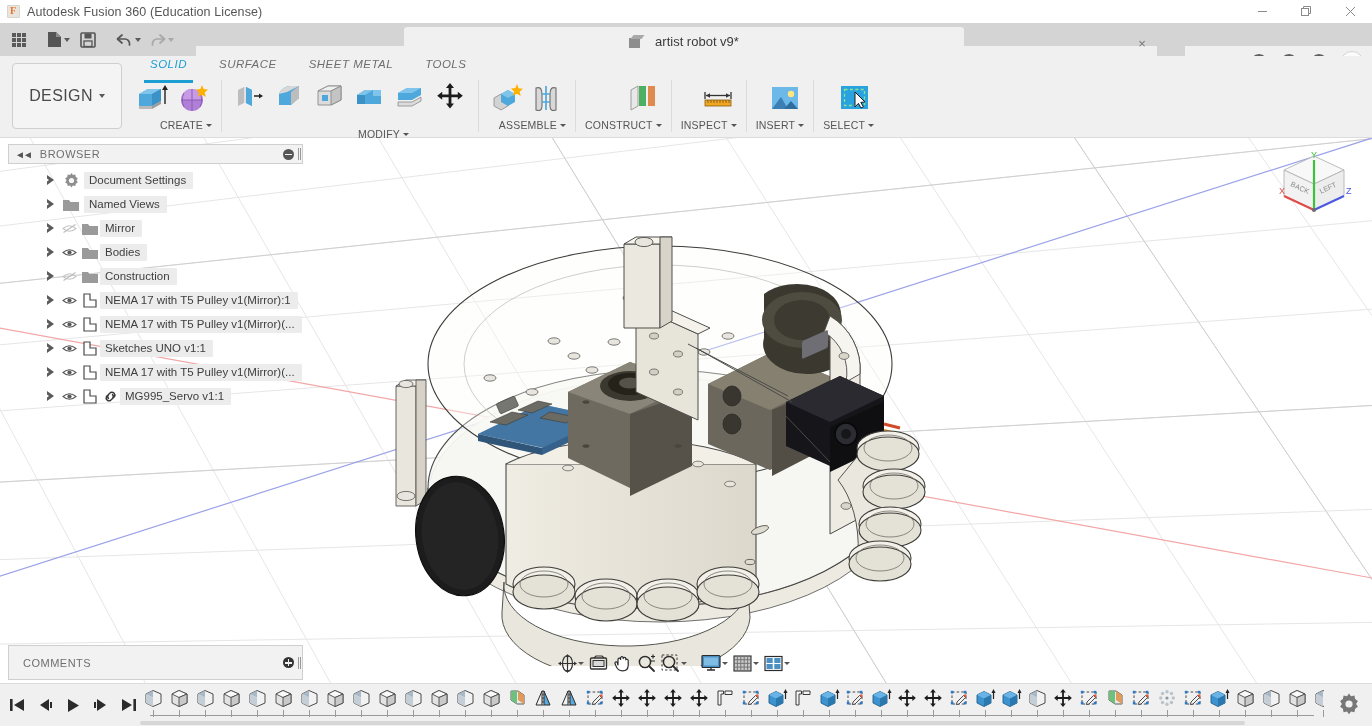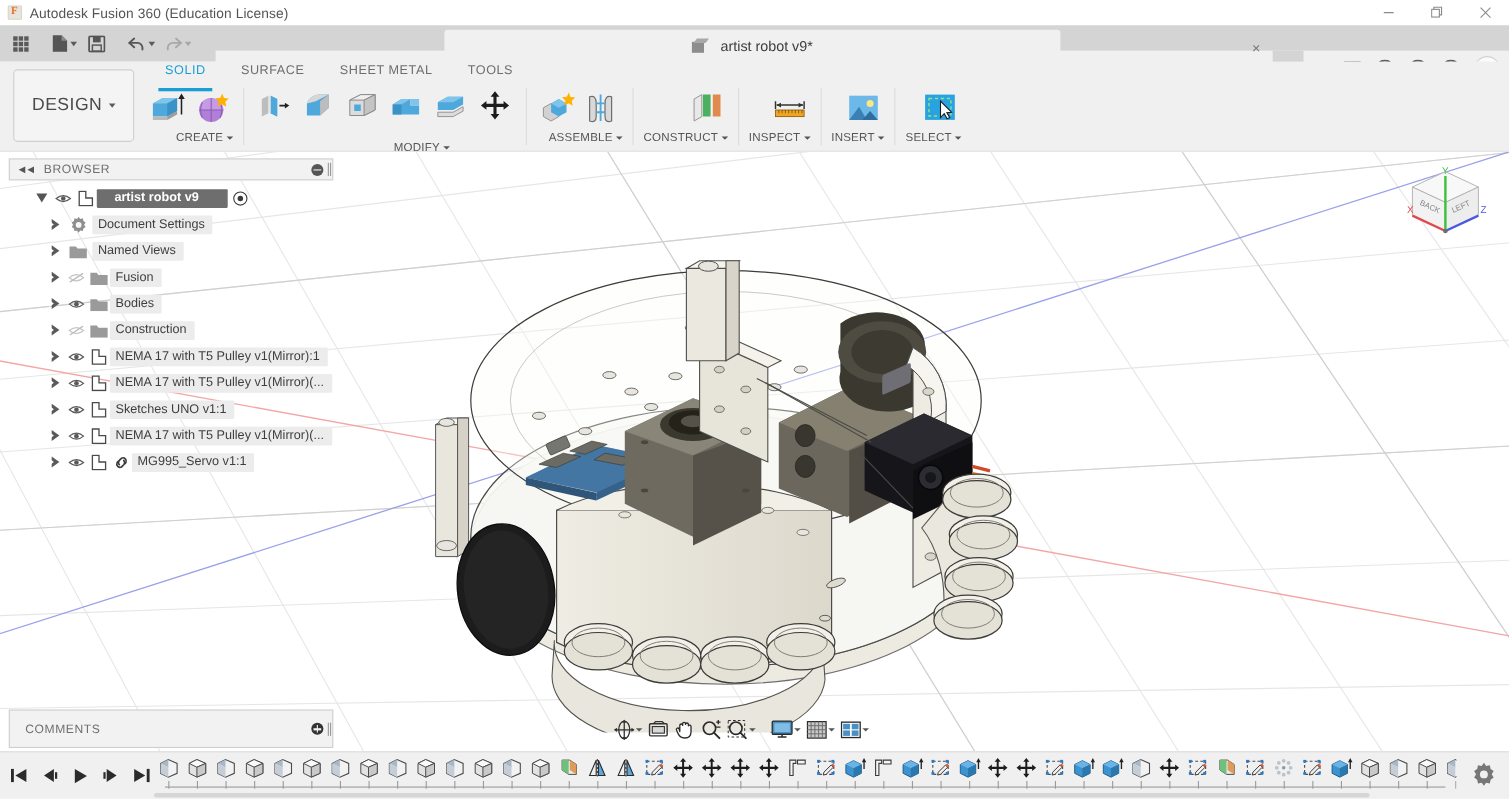--- a/index.html
+++ b/index.html
@@ -86,21 +86,21 @@
 
   
   #ribbon { position:absolute; left:0; top:56px; width:1372px; height:82px; background:#f0f0f0;
     border-bottom:1px solid #dcdcdc; }
   #designbtn {
     position:absolute; left:12px; top:7px; width:110px; height:66px;
     border:1px solid #cfcfcf; border-radius:4px; background:#f4f4f4;
     display:flex; align-items:center; justify-content:center; gap:4px;
   }
   #designbtn span{ font-size:16px; color:#4a4a4a; letter-spacing:.4px; }
-  #tabrow { position:absolute; left:134px; top:2px; height:20px; display:flex; gap:0; }
+  #tabrow { position:absolute; left:134px; top:2px; height:20px; display:flex; gap:0;font-style:italic; }
   .rtab { height:20px; padding:0 16px; font-size:11.5px; color:#6e6e6e; letter-spacing:.5px; position:relative;
           display:flex; align-items:flex-start; }
   .rtab.active { color:#1a9ed4; }
   .rtab.active::after{ content:""; position:absolute; left:10px; right:10px; bottom:-5px; height:3px; background:#1a9ed4; }
 
   #panelrow { position:absolute; left:130px; top:22px; height:56px; display:flex; align-items:flex-start; }
   .rpanel { display:flex; flex-direction:column; align-items:flex-end; height:56px; padding:0 4px; position:relative; }
   .rpanel .icons { display:flex; gap:2px; height:40px; align-items:center; }
   .rpanel .plabel { font-size:10.5px; color:#555; letter-spacing:.2px; display:flex; align-items:center; gap:3px; height:14px;}
   .rpsep { width:1px; align-self:stretch; margin:2px 5px; background:#dcdcdc; }
@@ -742,38 +742,20 @@
         <span class="collapse">◄◄</span>
         <span class="hd-title">BROWSER</span>
         <span class="hd-right">
           <span class="circ-minus"></span>
           <span class="grip"></span>
         </span>
       </div>
 
       <div id="browser-tree">
 
-        <div class="trow root" style="padding-left:22px;">
-          <span class="arrow">
-            <span style="width:0;height:0;border-left:5px solid transparent;border-right:5px solid transparent;border-top:8px solid #555;display:block;"></span>
-          </span>
-          <span class="eye">
-            <svg width="15" height="11" viewBox="0 0 15 11">
-                <path d="M1 5.5 Q7.5 0 14 5.5 Q7.5 11 1 5.5 Z" fill="none" stroke="#5a5a5a" stroke-width="1.1"></path>
-                <circle cx="7.5" cy="5.5" r="2.1" fill="#5a5a5a"></circle>
-              </svg>
-          </span>
-          <span class="ficon">
-            <svg width="16" height="15" viewBox="0 0 16 15">
-                <path d="M2 1 h6 v6 h6 v7 h-12 z" fill="#fff" stroke="#4a4a4a" stroke-width="1.2"></path>
-              </svg>
-          </span>
-          <span class="tlabel">artist robot v9</span>
-          <span class="radio-dot"></span>
-        </div>
 
         <div class="trow" style="padding-left:34px;">
           <span class="arrow">
               <span class="arrow-hollow"></span>
             </span>
           <span class="ficon" style="width:26px;">
             <svg width="15" height="15" viewBox="0 0 15 15">
                 <path d="M7.5 0 l1.4 2 2.4-.5 .5 2.4 2 1.4 -1.3 2 1.3 2 -2 1.4 -.5 2.4 -2.4-.5 -1.4 2 -1.4-2 -2.4 .5 -.5-2.4 -2-1.4 1.3-2 -1.3-2 2-1.4 .5-2.4 2.4 .5z" fill="#8e8e8e"></path>
                 <circle cx="7.5" cy="7.5" r="2.6" fill="#f6f6f6"></circle>
               </svg>
@@ -801,21 +783,21 @@
             <svg width="15" height="11" viewBox="0 0 15 11">
                 <path d="M1 5.5 Q7.5 0 14 5.5 Q7.5 11 1 5.5 Z" fill="none" stroke="#c6c6c6" stroke-width="1.1"></path>
                 <line x1="1.5" y1="9.5" x2="13.5" y2="1.5" stroke="#bdbdbd" stroke-width="1.2"></line>
               </svg>
           </span>
           <span class="ficon">
             <svg width="16" height="13" viewBox="0 0 16 13">
                 <path d="M0 2 h6 l1.5 2 h8.5 v9 h-16 z" fill="#9a9a9a"></path>
               </svg>
           </span>
-          <span class="tlabel">Fusion</span>
+          <span class="tlabel">Mirror</span>
         </div>
 
         <div class="trow" style="padding-left:34px;">
           <span class="arrow">
               <span class="arrow-hollow"></span>
             </span>
           <span class="eye">
             <svg width="15" height="11" viewBox="0 0 15 11">
                 <path d="M1 5.5 Q7.5 0 14 5.5 Q7.5 11 1 5.5 Z" fill="none" stroke="#5a5a5a" stroke-width="1.1"></path>
                 <circle cx="7.5" cy="5.5" r="2.1" fill="#5a5a5a"></circle>

